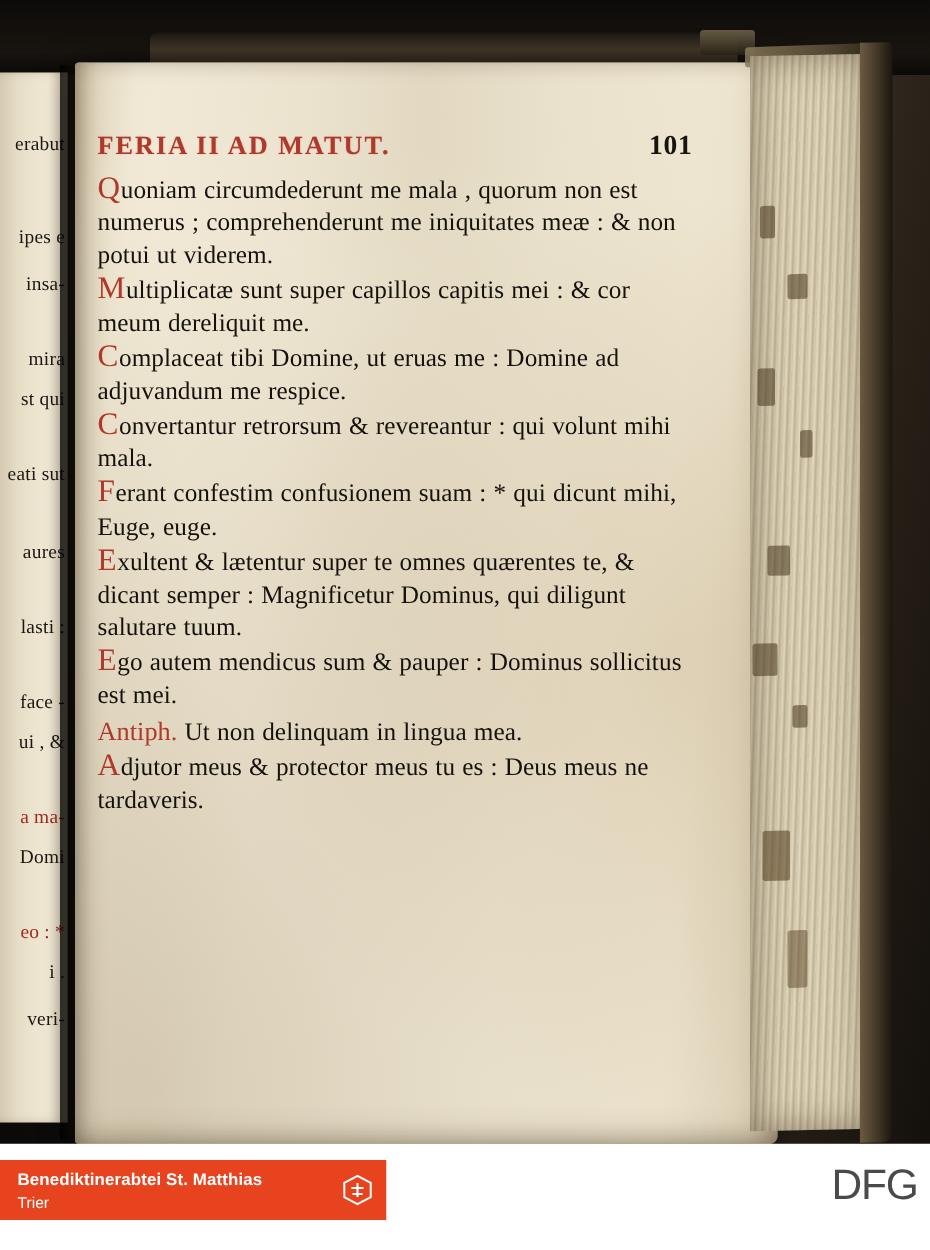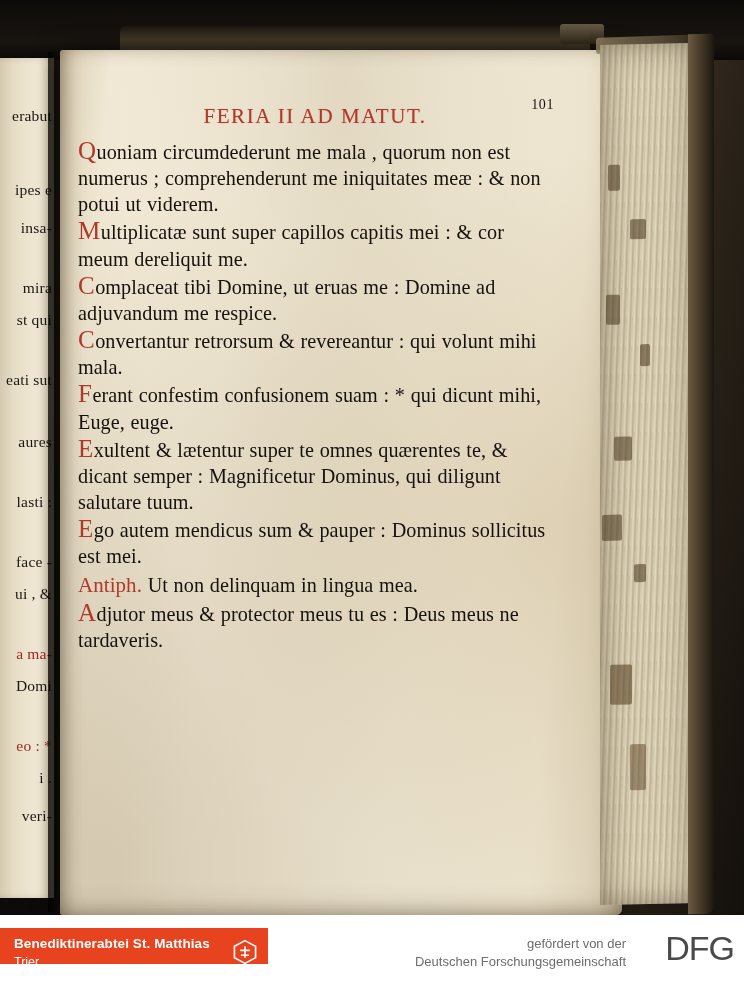--- a/index.html
+++ b/index.html
@@ -102,37 +102,38 @@
 
   .text-col {
     position: absolute;
     left: 18px; top: 54px;
     width: 474px;
   }
 
   .head-row {
     display: flex;
     align-items: baseline;
-    justify-content: center;
+    justify-content: flex-start;
     position: relative;
     margin-bottom: 10px;
+    font-weight: bold;
   }
   .running-head {
     color: #b0392c;
     font-size: 21px;
     letter-spacing: 1.6px;
     font-variant: small-caps;
     white-space: nowrap;
     text-shadow: 0 0 1px rgba(160,50,38,.35);
   }
   .folio {
     position: absolute;
-    right: -2px; bottom: 16px;
+    right: -2px; bottom: 0;
     color: #17130e;
-    font-size: 14px;
+    font-size: 22px;
     letter-spacing: .6px;
   }
 
   .verse {
     position: relative;
     color: #15110c;
     font-size: 20.2px;
     line-height: 1.295;
     margin: 0 0 2px 0;
     text-align: left;
@@ -205,24 +206,25 @@
   
   .footer {
     position: absolute;
     left: 0; top: 915px;
     width: 744px; height: 85px;
     background: #ffffff;
   }
   .owner-badge {
     position: absolute;
     left: 0; top: 13px;
-    width: 268px; height: 36px;
+    width: 268px; height: 48px;
     background: #e8431f;
     color: #ffffff;
     font-family: "Liberation Sans", sans-serif;
+    padding-left: 41px;
   }
   .owner-badge .line1 {
     position: absolute;
     left: 14px; top: 8px;
     font-size: 13.5px;
     font-weight: bold;
     letter-spacing: .1px;
   }
   .owner-badge .line2 {
     position: absolute;
@@ -348,21 +350,17 @@
 
     <div class="owner-badge">
       <div class="line1">Benediktinerabtei St. Matthias</div>
       <div class="line2">Trier</div>
       <svg class="owner-mark" viewBox="0 0 32 32">
         <polygon points="16,2 29,9 29,23 16,30 3,23 3,9" fill="none" stroke="#ffffff" stroke-width="2"></polygon>
         <path d="M16 9 L16 23 M10 14 L22 14 M11 20 L21 20" stroke="#ffffff" stroke-width="2" fill="none"></path>
       </svg>
     </div>
 
-    <div class="funder">
-      <div>gefördert von der</div>
-      <div>Deutschen Forschungsgemeinschaft</div>
-    </div>
 
     <div class="dfg-logo">DFG</div>
   </div>
 
 </div>
 
 </body></html>

